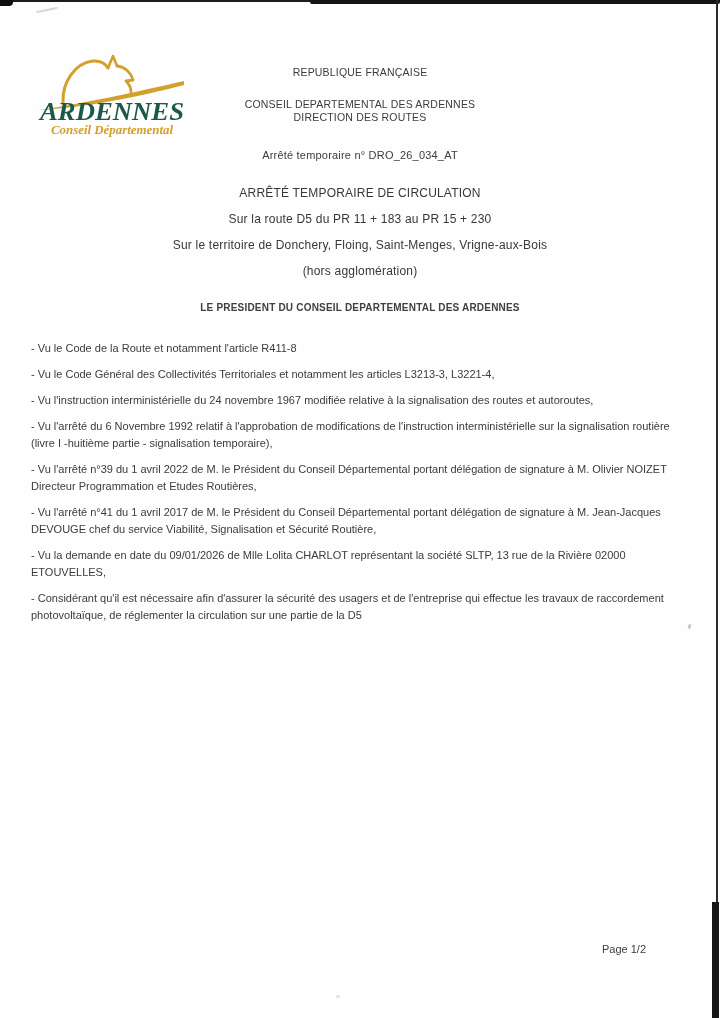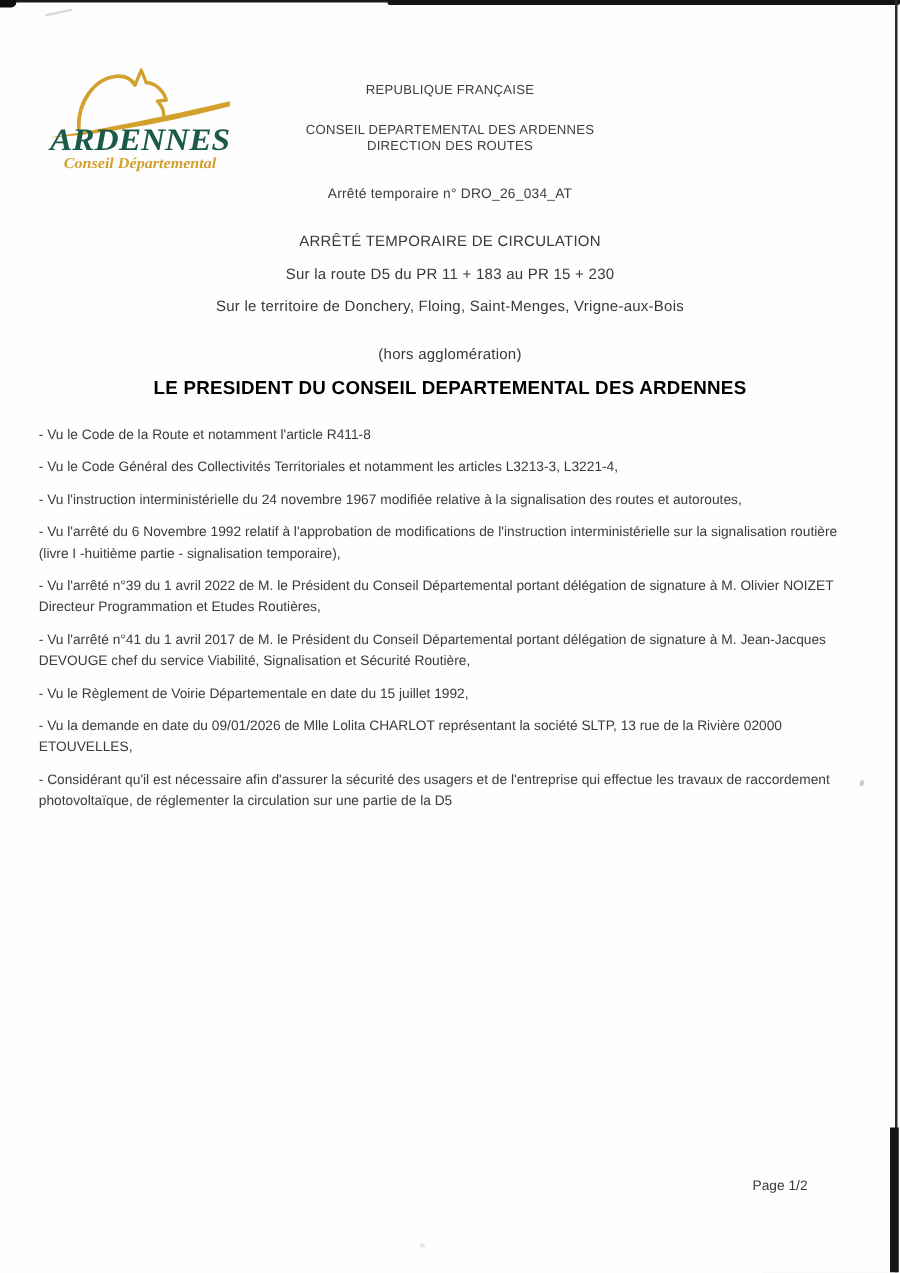--- a/index.html
+++ b/index.html
@@ -29,22 +29,22 @@
   .logo{position:absolute;left:36px;top:46px;width:152px;height:92px;}
   
   .center-line{position:absolute;left:0;right:0;text-align:center;letter-spacing:.2px;}
   .republic{top:66px;font-size:10.5px;color:#3c3c3c;}
   .council-block{top:98px;font-size:10.5px;line-height:13px;color:#3c3c3c;}
   .arrete-number{top:149px;font-size:11px;color:#3c3c3c;}
   .title-line{font-weight:normal;font-size:12px;color:#383838;}
   .t1{top:186px;}
   .t2{top:212px;}
   .t3{top:238px;}
-  .t4{top:276px;}
-  .heading{top:302px;font-weight:bold;font-size:15px;color:#000000;letter-spacing:.2px;}
+  .t4{top:264px;}
+  .heading{top:302px;font-weight:bold;font-size:10px;color:#404040;letter-spacing:.2px;}
   
   .body-text{
     position:absolute;left:31px;top:340px;width:660px;
     font-size:11px;line-height:17px;color:#3b3b3b;
   }
   .body-text p{margin:0 0 9px 0;}
   
   .page-number{position:absolute;left:602px;top:943px;font-size:11px;color:#3c3c3c;}
 </style>
 </head>
@@ -93,20 +93,19 @@
 
   <div class="center-line heading">LE PRESIDENT DU CONSEIL DEPARTEMENTAL DES ARDENNES</div>
 
   <div class="body-text">
     <p>- Vu le Code de la Route et notamment l'article R411-8</p>
     <p>- Vu le Code Général des Collectivités Territoriales et notamment les articles L3213-3, L3221-4,</p>
     <p>- Vu l'instruction interministérielle du 24 novembre 1967 modifiée relative à la signalisation des routes et autoroutes,</p>
     <p>- Vu l'arrêté du 6 Novembre 1992 relatif à l'approbation de modifications de l'instruction interministérielle sur la signalisation routière (livre I -huitième partie - signalisation temporaire),</p>
     <p>- Vu l'arrêté n°39 du 1 avril 2022 de M. le Président du Conseil Départemental portant délégation de signature à M. Olivier NOIZET Directeur Programmation et Etudes Routières,</p>
     <p>- Vu l'arrêté n°41 du 1 avril 2017 de M. le Président du Conseil Départemental portant délégation de signature à M. Jean-Jacques DEVOUGE chef du service Viabilité, Signalisation et Sécurité Routière,</p>
-    <p>- Vu le Règlement de Voirie Départementale en date du 15 juillet 1992,</p>
     <p>- Vu la demande en date du 09/01/2026 de Mlle Lolita CHARLOT représentant la société SLTP, 13 rue de la Rivière 02000 ETOUVELLES,</p>
     <p>- Considérant qu'il est nécessaire afin d'assurer la sécurité des usagers et de l'entreprise qui effectue les travaux de raccordement photovoltaïque, de réglementer la circulation sur une partie de la D5</p>
   </div>
 
   <div class="page-number">Page 1/2</div>
 
 </div>
 
 </body></html>

